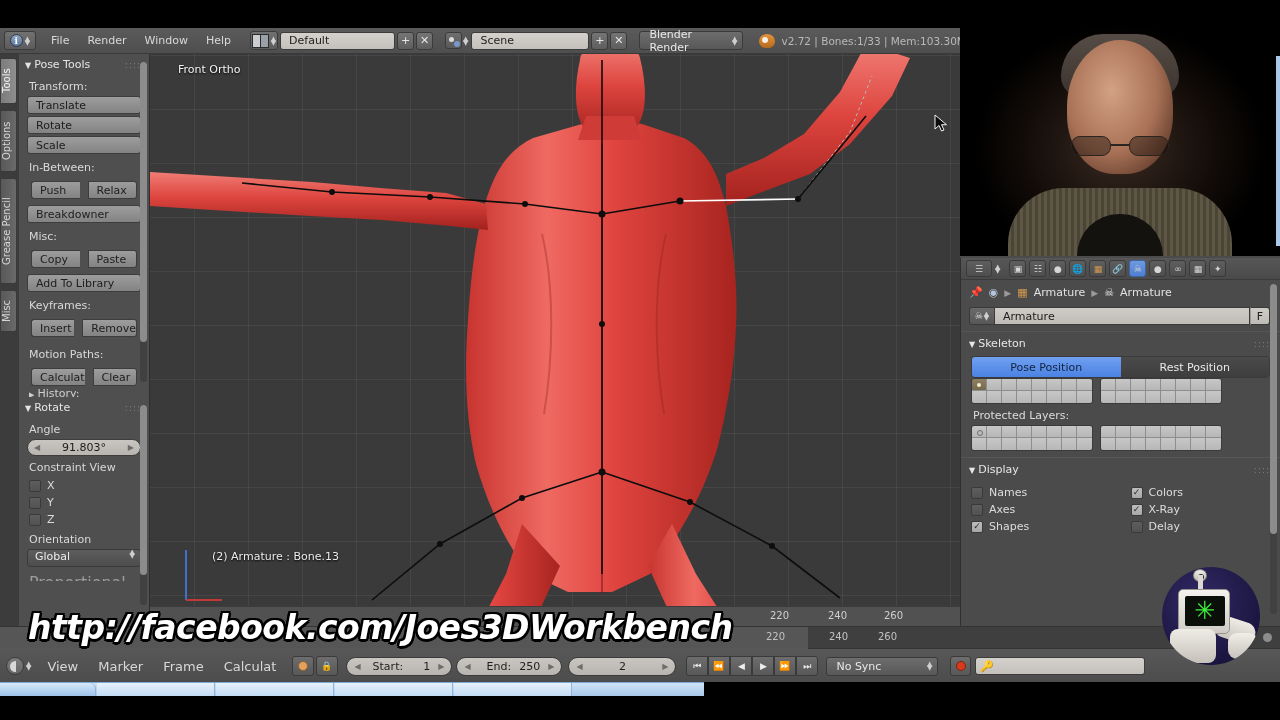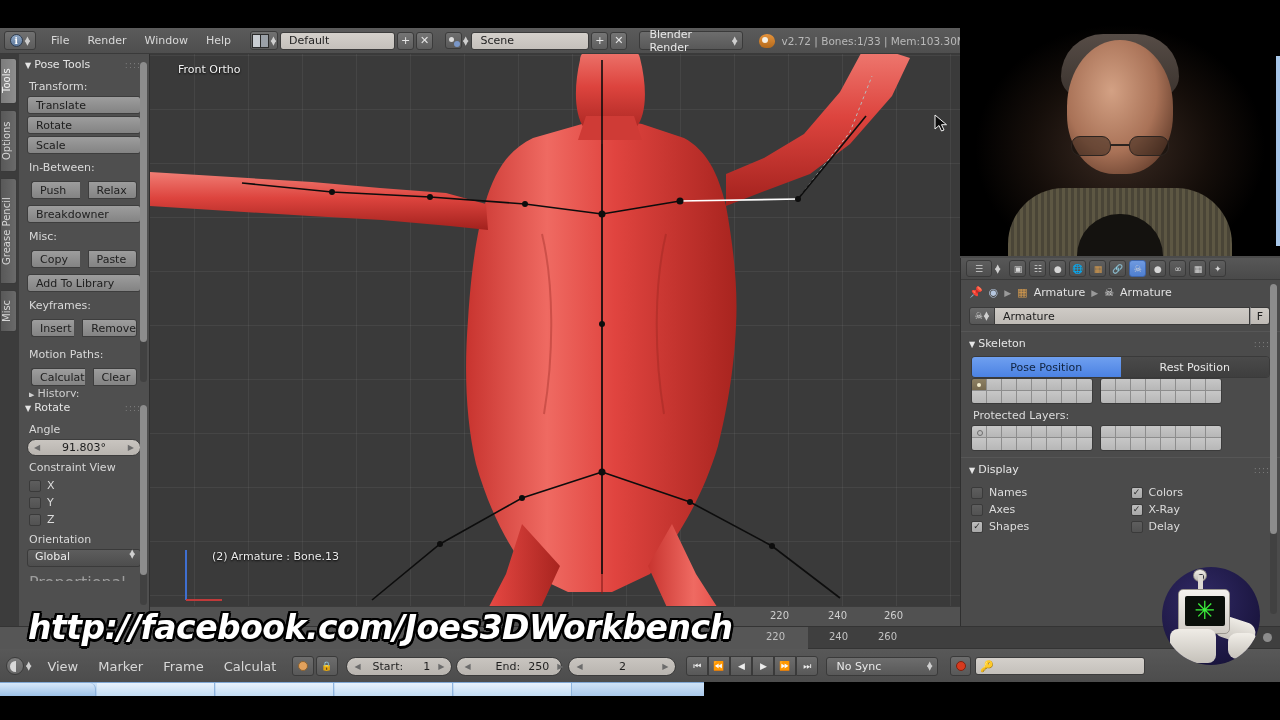--- a/index.html
+++ b/index.html
@@ -852,21 +852,21 @@
         </div>
 
         <div class="pillfield" style="width:106px;margin-left:8px;">
           <span class="ar">◀</span>
           <span style="margin-right:auto;margin-left:4px;">Start:</span>
           <span>1</span>
           <span class="ar">▶</span>
         </div>
         <div class="pillfield" style="width:106px;margin-left:4px;">
           <span class="ar">◀</span>
-          <span style="margin-right:auto;margin-left:17px;">End:</span>
+          <span style="margin-right:auto;margin-left:8px;">End:</span>
           <span>250</span>
           <span class="ar">▶</span>
         </div>
         <div class="pillfield" style="width:108px;margin-left:6px;justify-content:space-between;">
           <span class="ar">◀</span>
           <span>2</span>
           <span class="ar">▶</span>
         </div>
 
         <div style="display:flex;margin-left:10px;">

